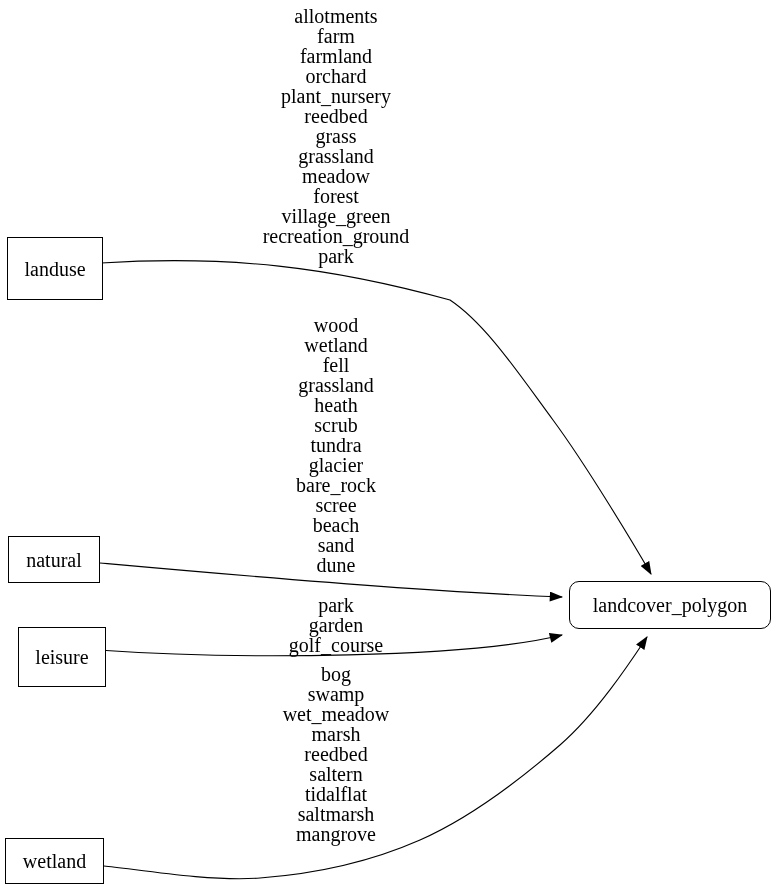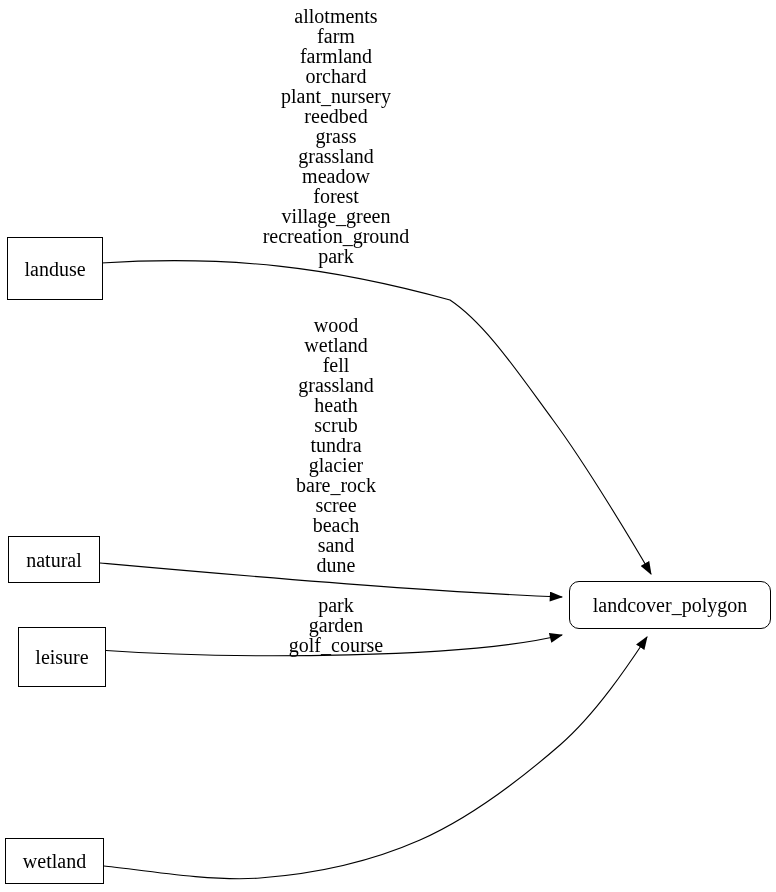--- a/index.html
+++ b/index.html
@@ -121,14 +121,23 @@
 bare_rock
 scree
 beach
 sand
 dune</div>
 
   <div class="edge-labels labels-leisure">park
 garden
 golf_course</div>
 
+  <div class="edge-labels labels-wetland">bog
+swamp
+wet_meadow
+marsh
+reedbed
+saltern
+tidalflat
+saltmarsh
+mangrove</div>
 
 </div>
 
 </body></html>

